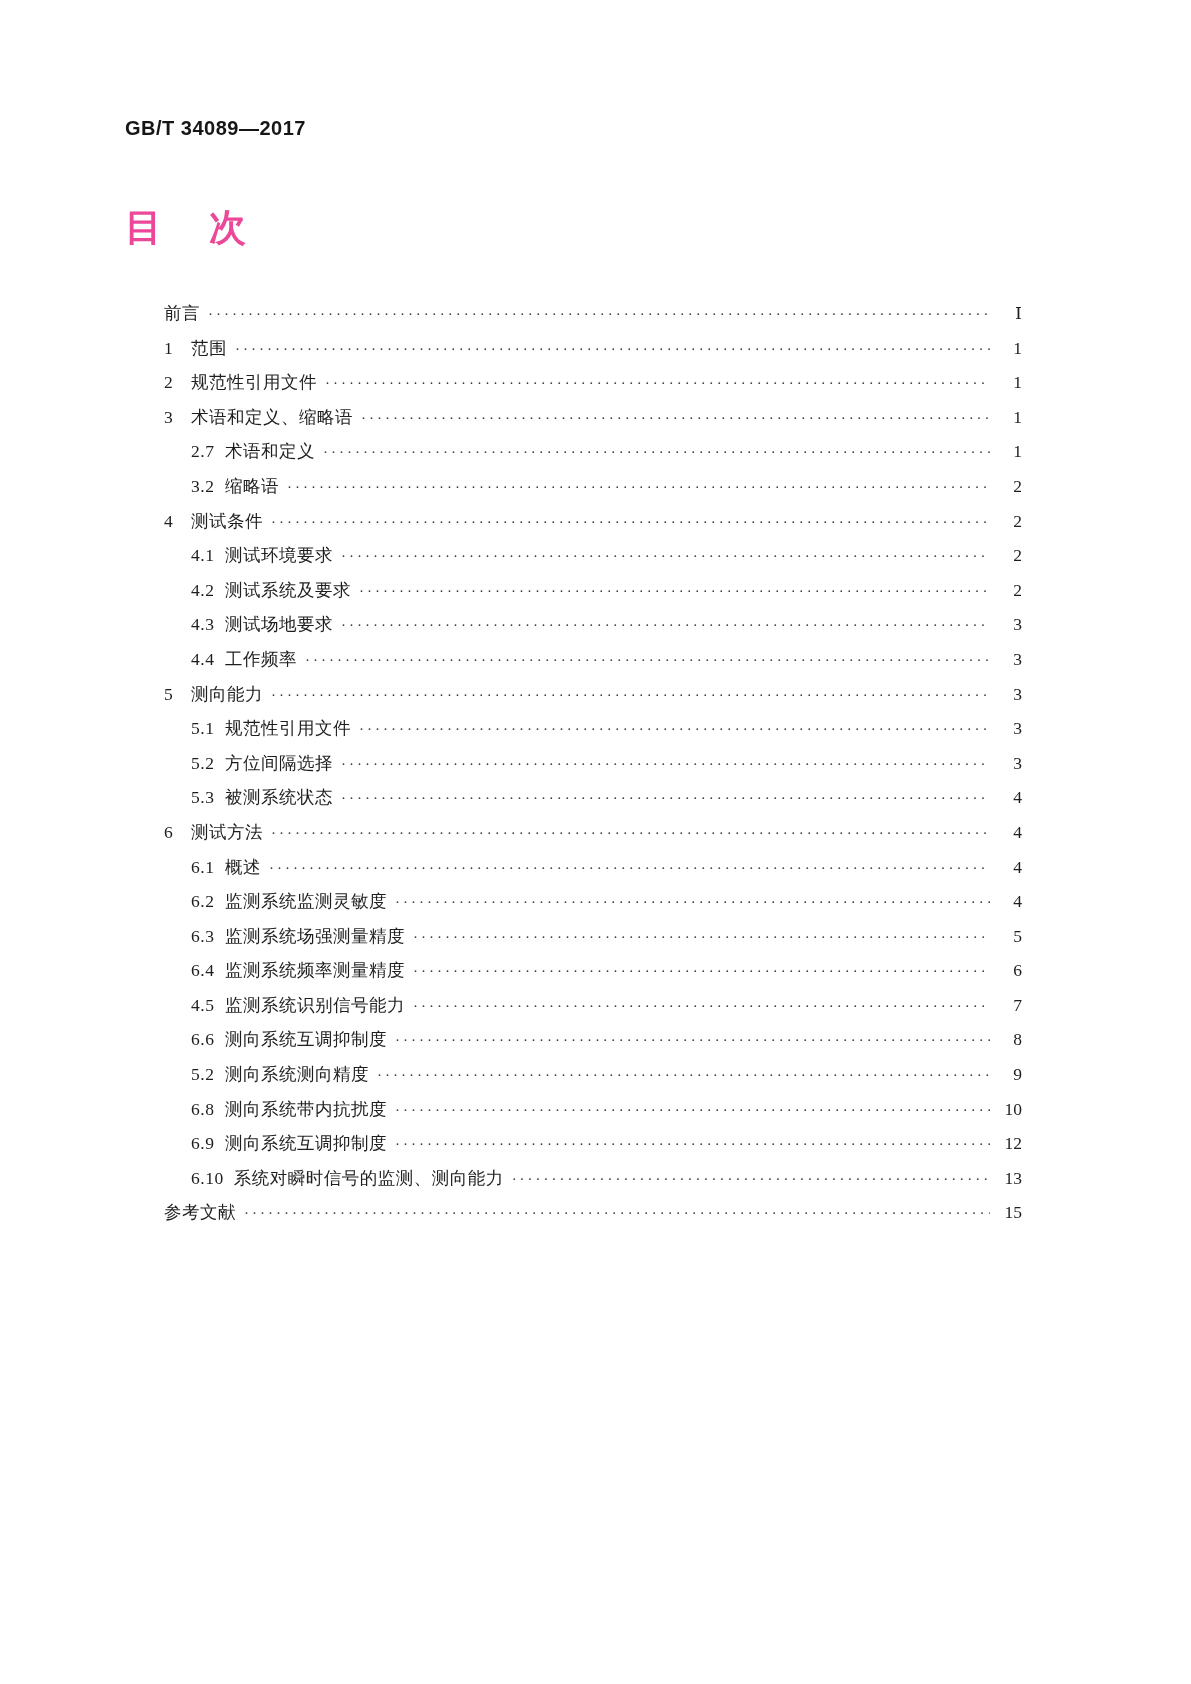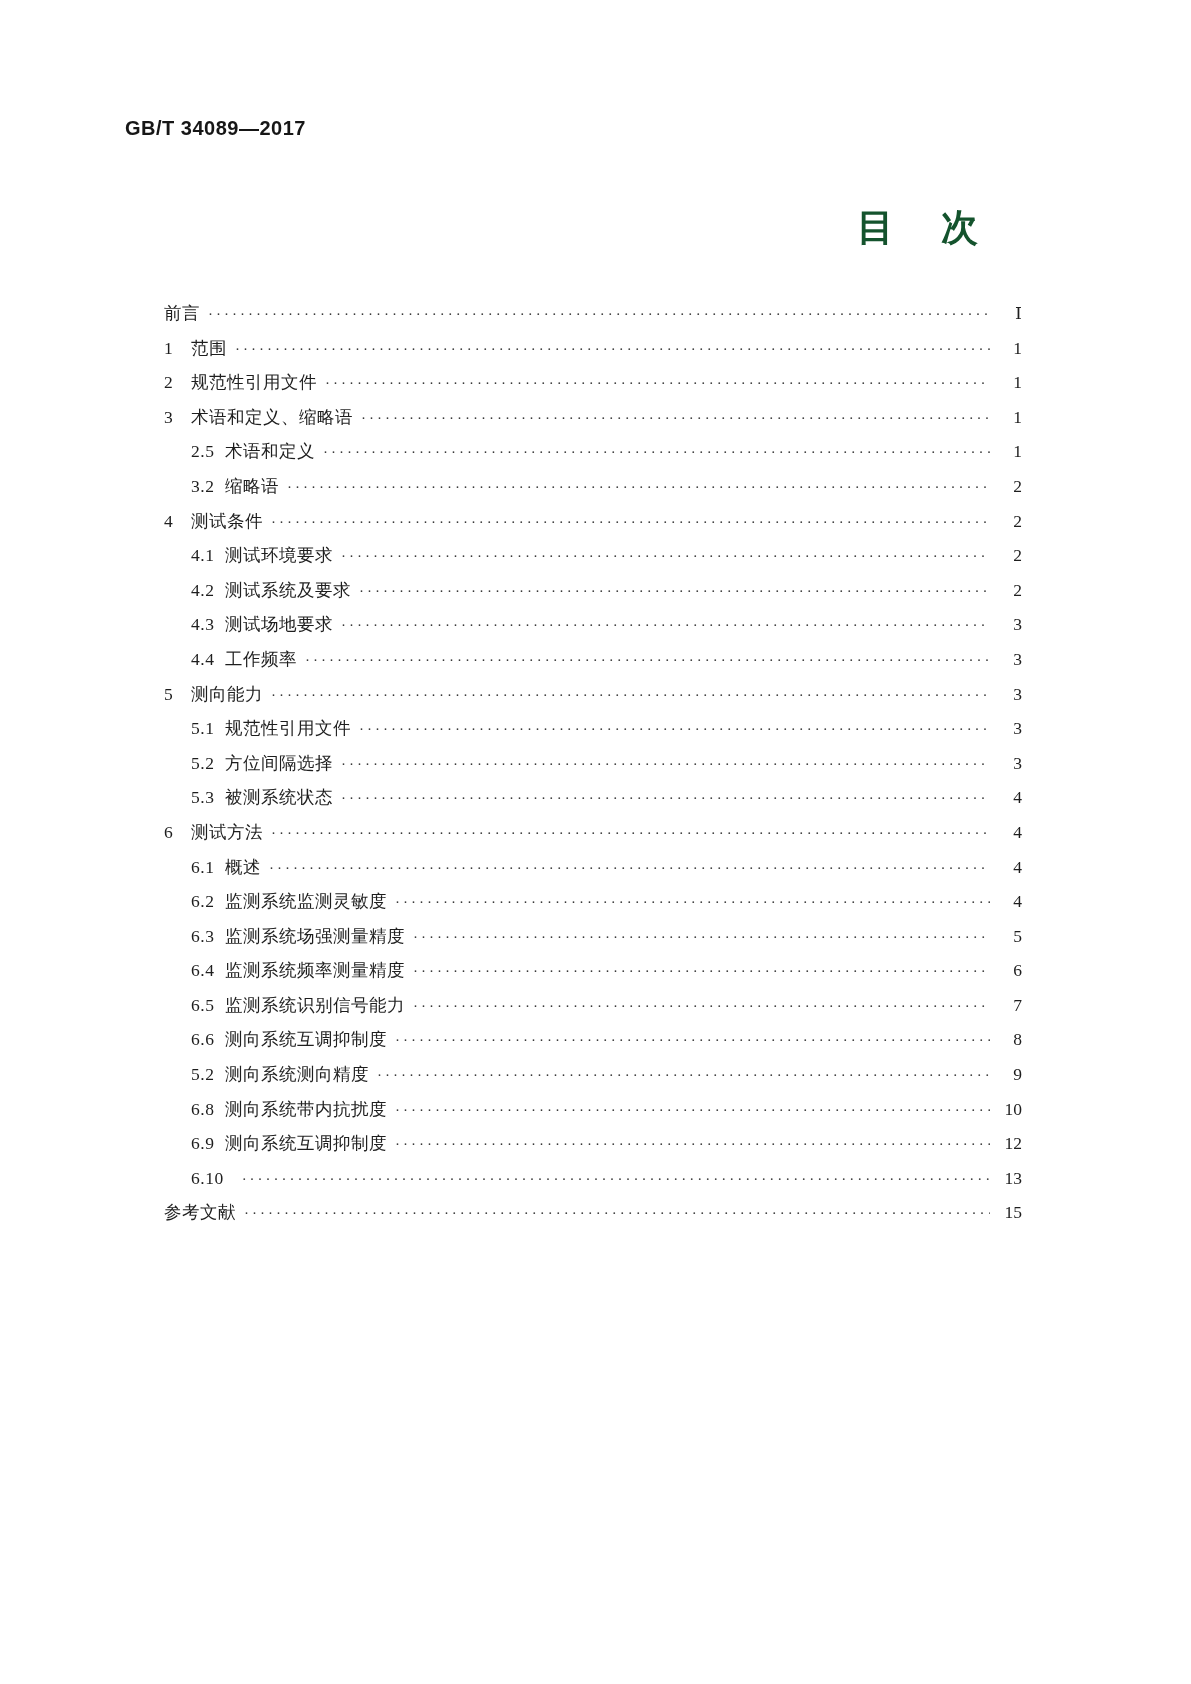--- a/index.html
+++ b/index.html
@@ -28,26 +28,26 @@
     font-size: 20px;
     letter-spacing: 0.5px;
     color: #161616;
     white-space: nowrap;
   }
   .doc-title {
     position: absolute;
     left: 125px;
     top: 203px;
     width: 858px;
-    text-align: right;
+    text-align: left;
     font-family: Liberation Sans, sans-serif;
     font-weight: bold;
     font-size: 37px;
     letter-spacing: 5px;
-    color: #14532d;
+    color: #ec4899;
     white-space: nowrap;
   }
   .toc {
     position: absolute;
     left: 125px;
     top: 296px;
     width: 858px;
     margin-left: 39px;
   }
   .toc-row {
@@ -113,21 +113,21 @@
     <span class="toc-dots">····························································································································································································································</span>
     <span class="toc-page">1</span>
   </div>
       <div class="toc-row indent-0">
     <span class="toc-num">3</span>
     <span class="toc-label">术语和定义、缩略语</span>
     <span class="toc-dots">····························································································································································································································</span>
     <span class="toc-page">1</span>
   </div>
       <div class="toc-row indent-1">
-    <span class="toc-num">2.5</span>
+    <span class="toc-num">2.7</span>
     <span class="toc-label">术语和定义</span>
     <span class="toc-dots">····························································································································································································································</span>
     <span class="toc-page">1</span>
   </div>
       <div class="toc-row indent-1">
     <span class="toc-num">3.2</span>
     <span class="toc-label">缩略语</span>
     <span class="toc-dots">····························································································································································································································</span>
     <span class="toc-page">2</span>
   </div>
@@ -209,21 +209,21 @@
     <span class="toc-dots">····························································································································································································································</span>
     <span class="toc-page">5</span>
   </div>
       <div class="toc-row indent-1">
     <span class="toc-num">6.4</span>
     <span class="toc-label">监测系统频率测量精度</span>
     <span class="toc-dots">····························································································································································································································</span>
     <span class="toc-page">6</span>
   </div>
       <div class="toc-row indent-1">
-    <span class="toc-num">6.5</span>
+    <span class="toc-num">4.5</span>
     <span class="toc-label">监测系统识别信号能力</span>
     <span class="toc-dots">····························································································································································································································</span>
     <span class="toc-page">7</span>
   </div>
       <div class="toc-row indent-1">
     <span class="toc-num">6.6</span>
     <span class="toc-label">测向系统互调抑制度</span>
     <span class="toc-dots">····························································································································································································································</span>
     <span class="toc-page">8</span>
   </div>
@@ -240,20 +240,21 @@
     <span class="toc-page">10</span>
   </div>
       <div class="toc-row indent-1">
     <span class="toc-num">6.9</span>
     <span class="toc-label">测向系统互调抑制度</span>
     <span class="toc-dots">····························································································································································································································</span>
     <span class="toc-page">12</span>
   </div>
       <div class="toc-row indent-1">
     <span class="toc-num">6.10</span>
+    <span class="toc-label">系统对瞬时信号的监测、测向能力</span>
     <span class="toc-dots">····························································································································································································································</span>
     <span class="toc-page">13</span>
   </div>
       <div class="toc-row indent-0">
 
     <span class="toc-label">参考文献</span>
     <span class="toc-dots">····························································································································································································································</span>
     <span class="toc-page">15</span>
   </div>
     </div>

